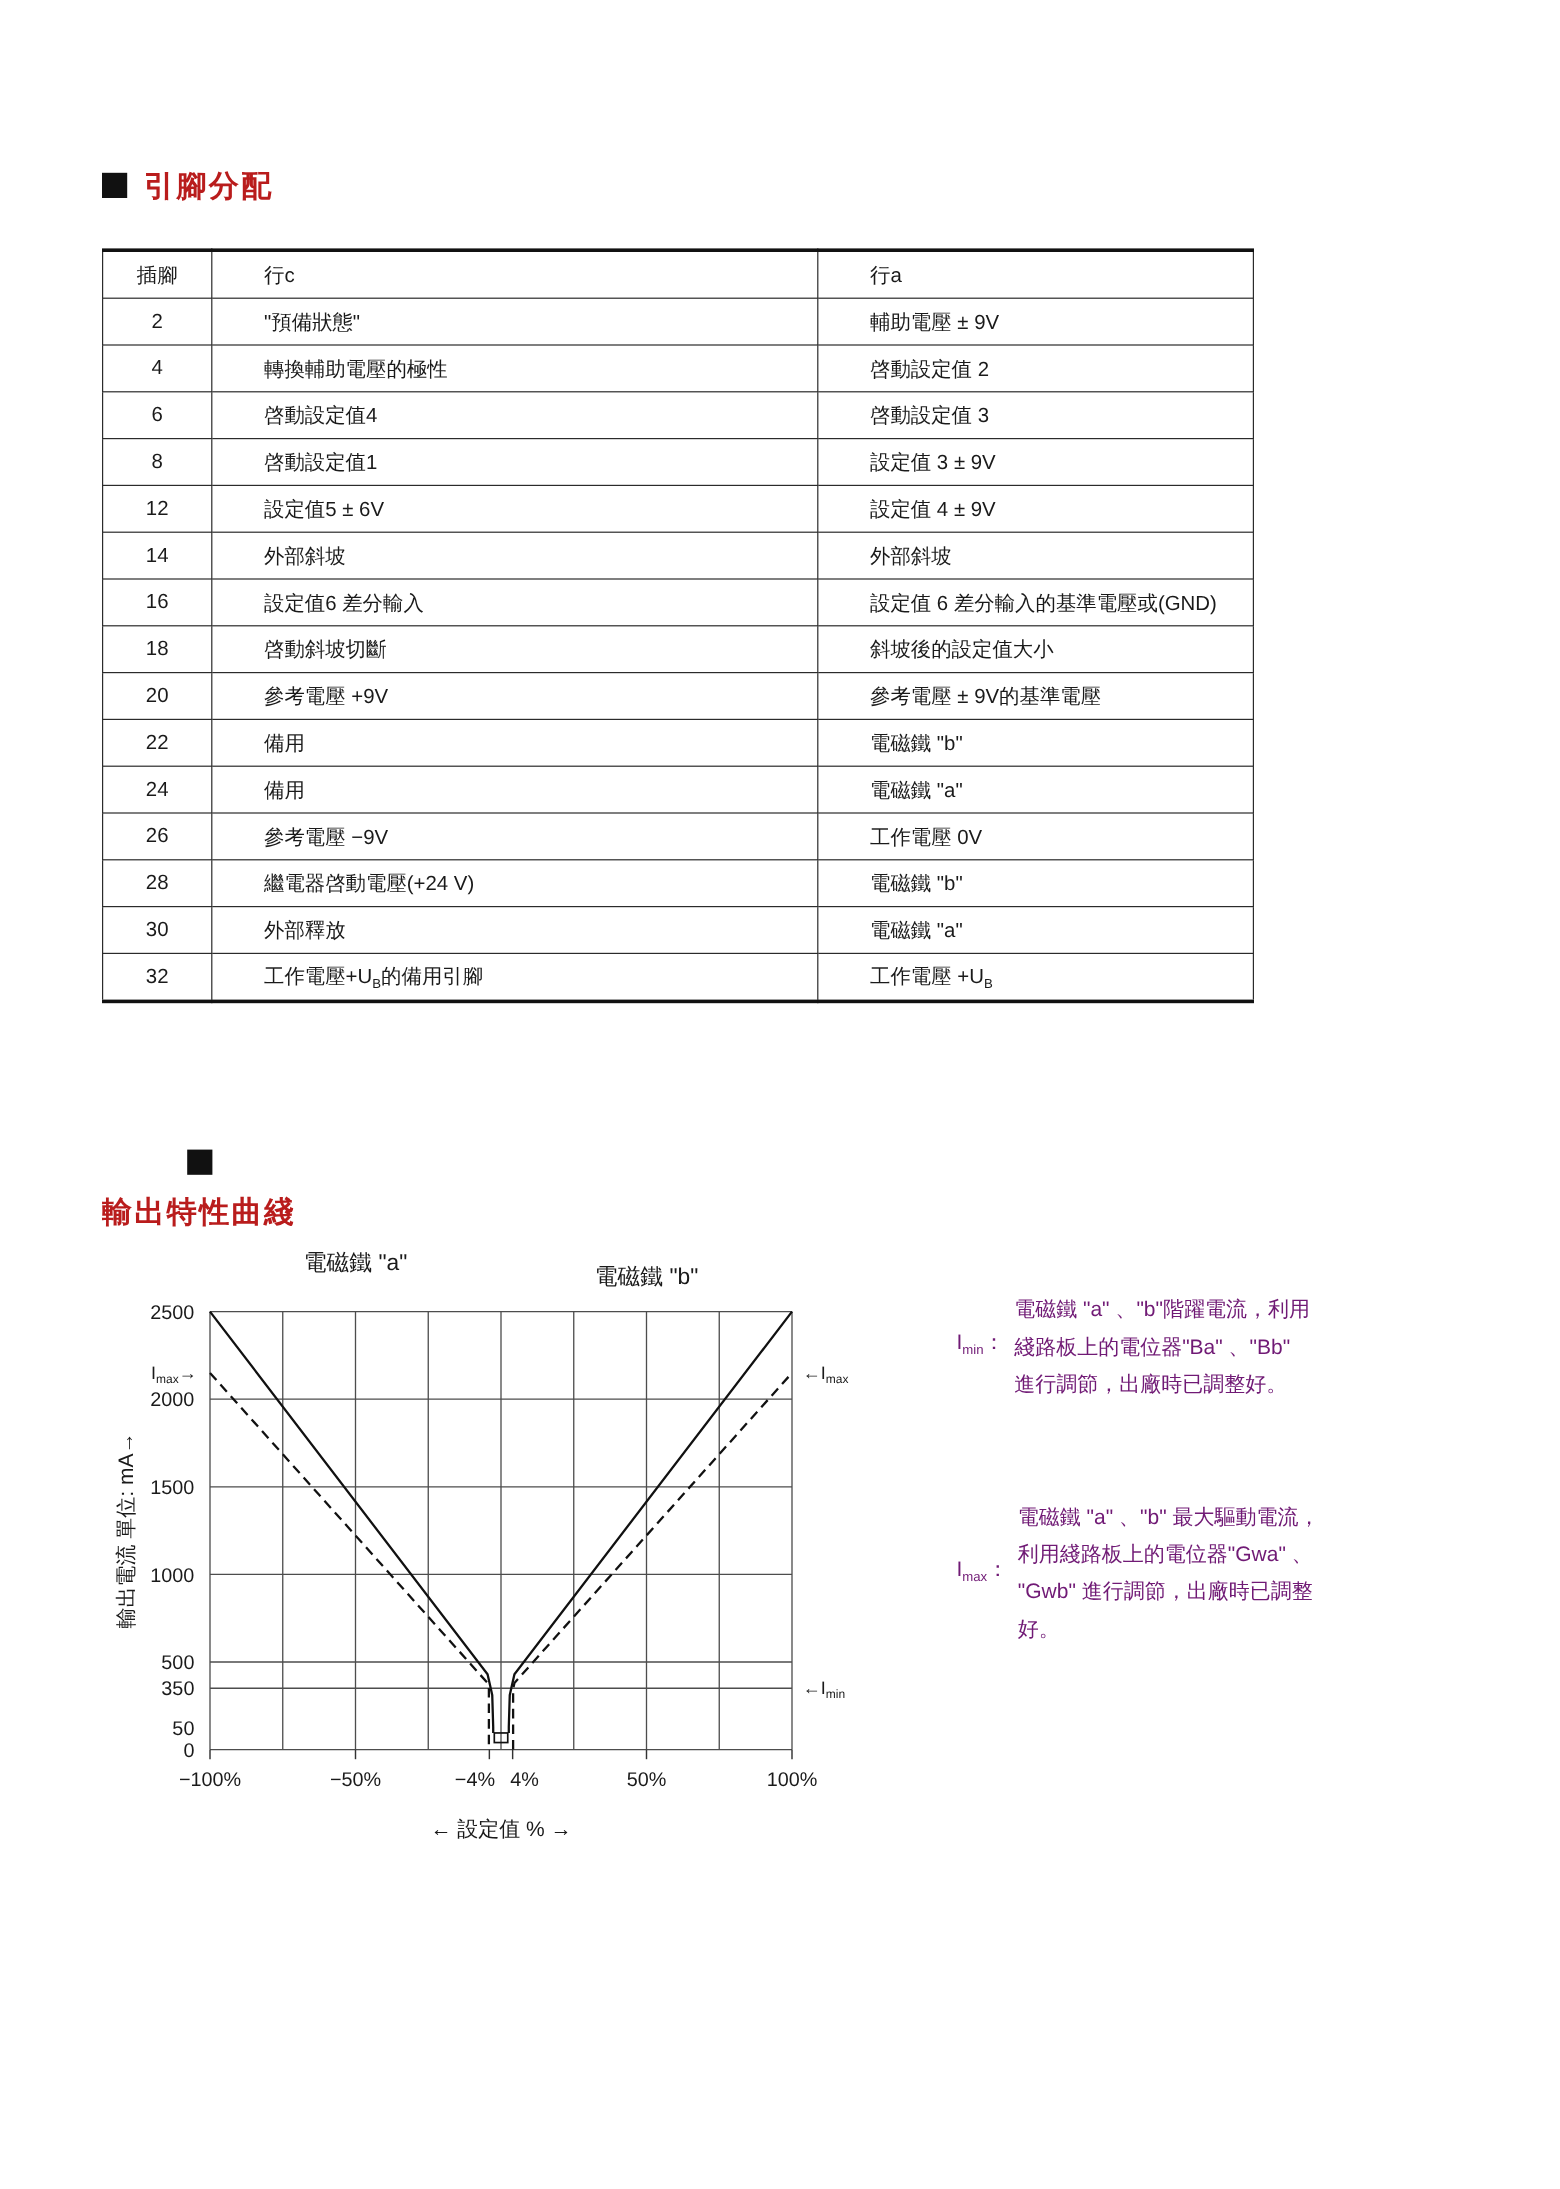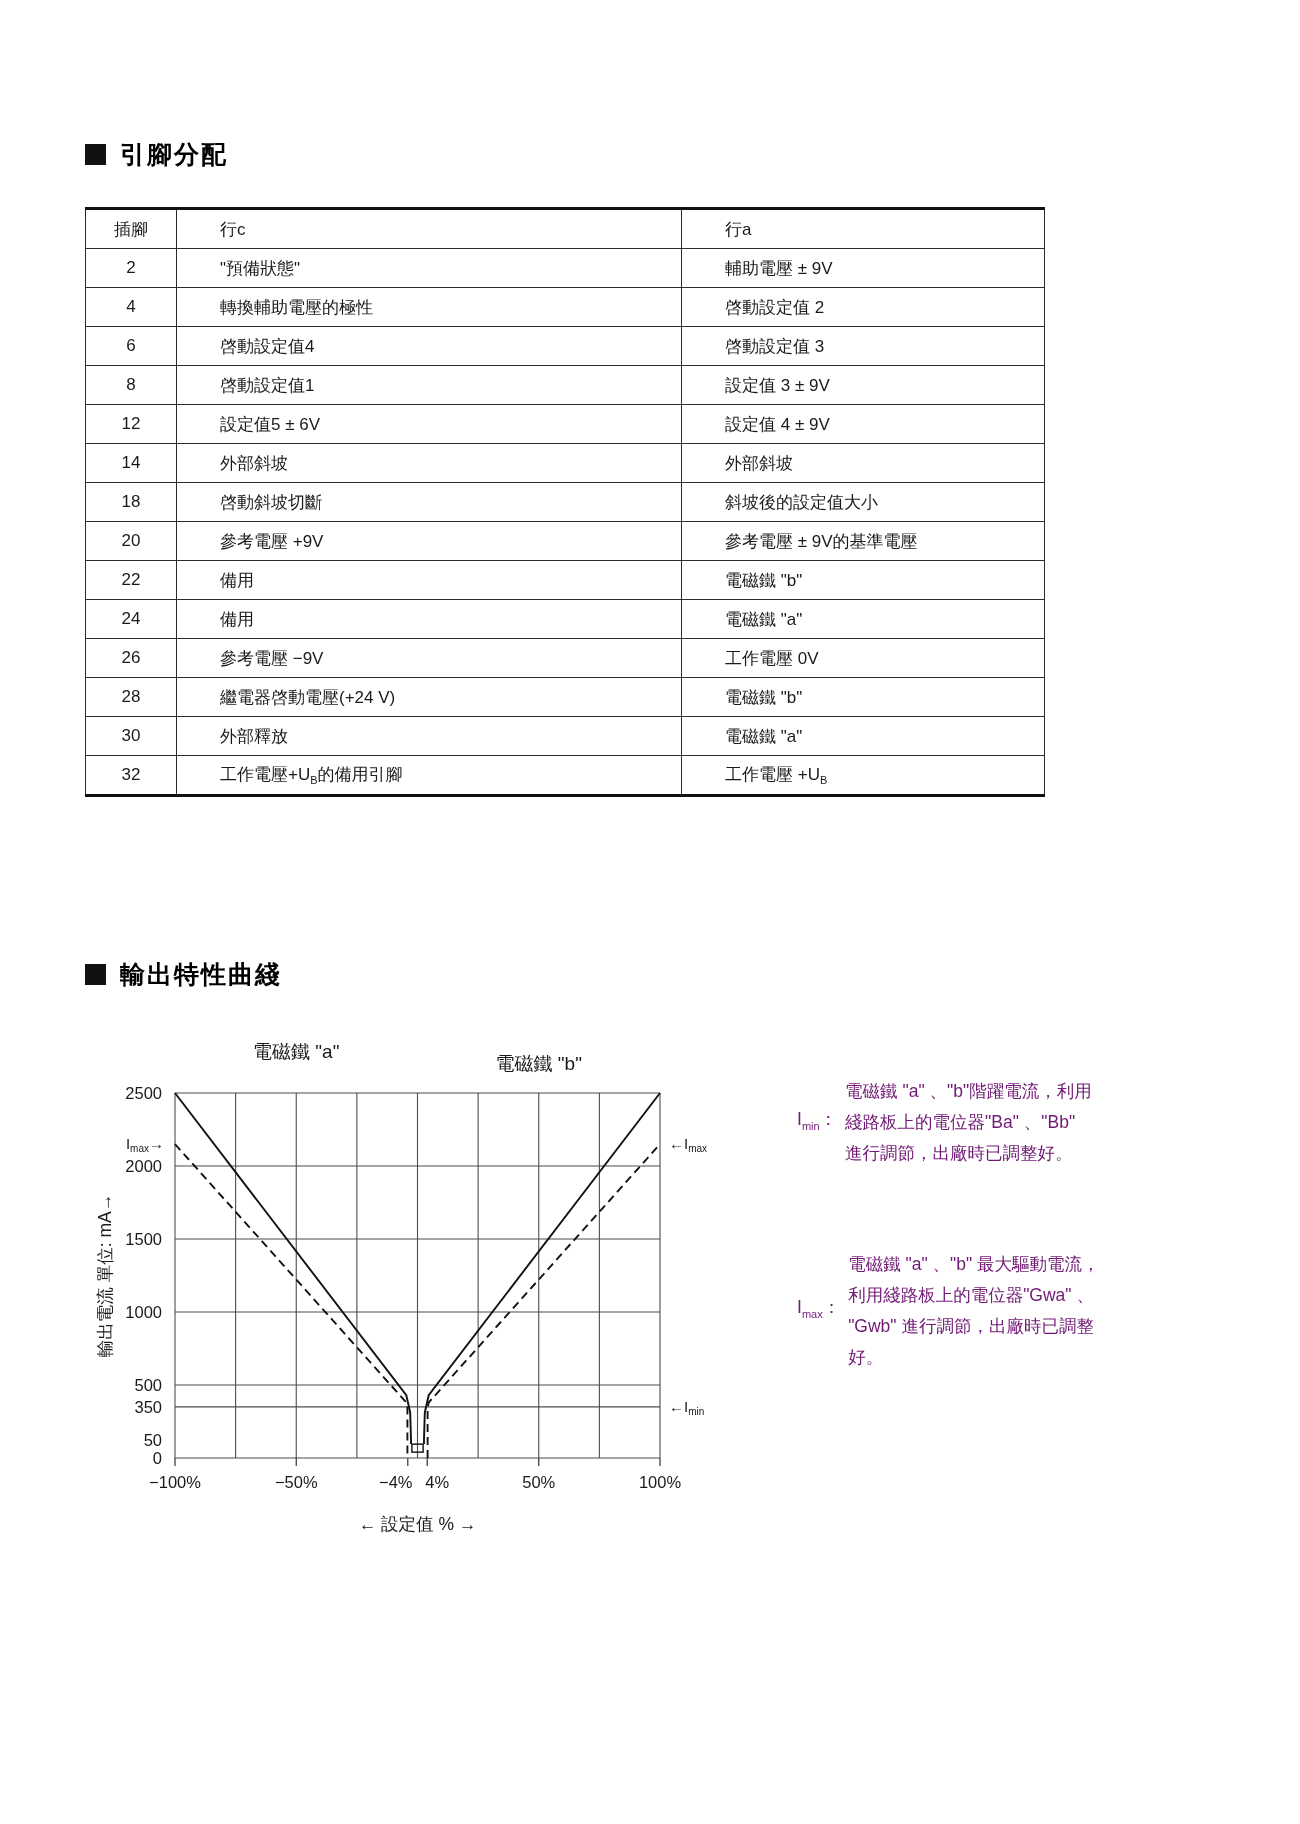--- a/index.html
+++ b/index.html
@@ -1,19 +1,19 @@
 <!DOCTYPE html>
 <html><head>
 <meta charset="utf-8">
 <style>
   html,body{margin:0;padding:0;background:#ffffff;}
   .page{position:relative;width:1300px;height:1824px;background:#ffffff;
         font-family:"Liberation Sans","DejaVu Sans",sans-serif;color:#1a1a1a;overflow:hidden;}
   .sec-title{position:absolute;display:flex;align-items:center;gap:14px;
-             font-size:25px;font-weight:600;letter-spacing:2px;color:#000000;}
+             font-size:25px;font-weight:600;letter-spacing:2px;color:#b91c1c;}
   .sq{width:21px;height:21px;background:#111;display:inline-block;flex:0 0 auto;}
   
   .pin-table{position:absolute;left:85px;top:207px;width:960px;border-collapse:collapse;
              border-top:3px solid #111;border-bottom:3px solid #111;}
   .pin-table th,.pin-table td{border:1.5px solid #2b2b2b;height:38px;font-size:17px;
              font-weight:400;text-align:left;padding:0 6px 0 43px;white-space:nowrap;}
   .pin-table .col-pin{width:90px;text-align:center;padding:0;}
   .pin-table .col-c{width:455px;}
   .pin-table sub, .note sub{font-size:11px;}
   
@@ -72,20 +72,25 @@
           <td class="col-pin">12</td>
           <td class="col-c">設定值5  ± 6V</td>
           <td class="col-a">設定值 4  ± 9V</td>
         </tr>
         <tr>
           <td class="col-pin">14</td>
           <td class="col-c">外部斜坡</td>
           <td class="col-a">外部斜坡</td>
         </tr>
         <tr>
+          <td class="col-pin">16</td>
+          <td class="col-c">設定值6 差分輸入</td>
+          <td class="col-a">設定值 6  差分輸入的基準電壓或(GND)</td>
+        </tr>
+        <tr>
           <td class="col-pin">18</td>
           <td class="col-c">啓動斜坡切斷</td>
           <td class="col-a">斜坡後的設定值大小</td>
         </tr>
         <tr>
           <td class="col-pin">20</td>
           <td class="col-c">參考電壓 +9V</td>
           <td class="col-a">參考電壓 ± 9V的基準電壓</td>
         </tr>
         <tr>
@@ -114,21 +119,21 @@
           <td class="col-a">電磁鐵 "a"</td>
         </tr>
         <tr>
           <td class="col-pin">32</td>
           <td class="col-c">工作電壓+U<sub>B</sub>的備用引腳</td>
           <td class="col-a">工作電壓 +U<sub>B</sub></td>
         </tr>
       </tbody>
   </table>
 
-  <div class="sec-title" style="left:85px;top:958px;">
+  <div class="sec-title" style="left:85px;top:958px;flex-direction:column;">
     <span class="sq"></span>
     <span>輸出特性曲綫</span>
   </div>
 
   <svg class="chart-svg" width="640" height="540">
       <line x1="90" y1="75" x2="90" y2="440" stroke="#4d4d4d" stroke-width="1.1"></line>
       <line x1="150.625" y1="75" x2="150.625" y2="440" stroke="#4d4d4d" stroke-width="1.1"></line>
       <line x1="211.25" y1="75" x2="211.25" y2="440" stroke="#4d4d4d" stroke-width="1.1"></line>
       <line x1="271.875" y1="75" x2="271.875" y2="440" stroke="#4d4d4d" stroke-width="1.1"></line>
       <line x1="332.5" y1="75" x2="332.5" y2="440" stroke="#4d4d4d" stroke-width="1.1"></line>

